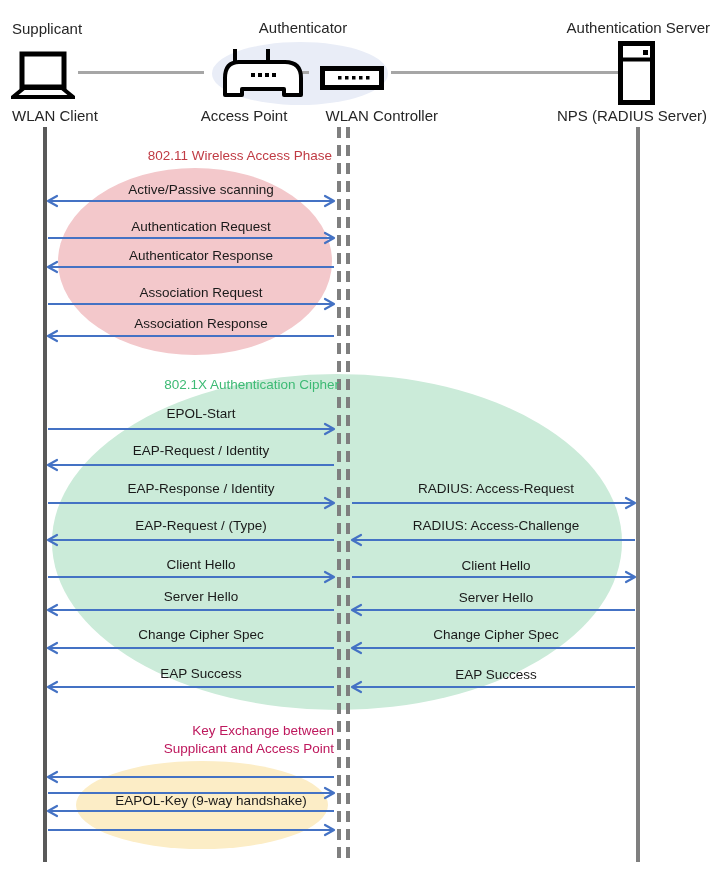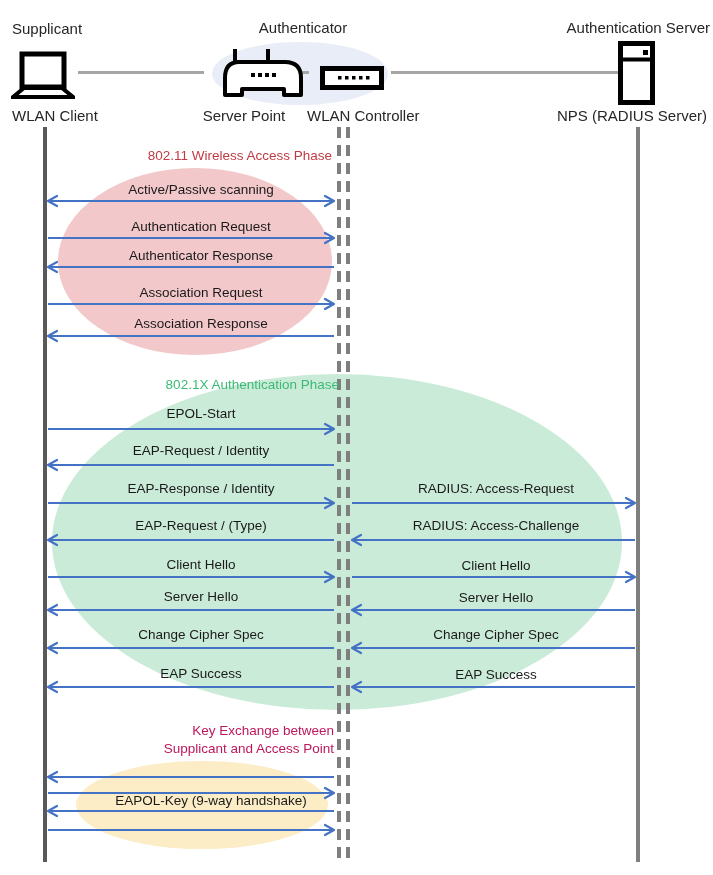--- a/index.html
+++ b/index.html
@@ -12,21 +12,21 @@
 
   
   .role-label, .device-label {
     position:absolute; font-size:15px; color:#262626; white-space:nowrap;
   }
   .role-supplicant   { left:12px;  top:20px; }
   .role-authenticator{ left:230px; top:19px; width:146px; text-align:center; }
   .role-authserver   { left:553px; top:19px; width:157px; text-align:right; }
   .dev-client     { left:12px;  top:107px; }
   .dev-ap         { left:180px; top:107px; width:128px; text-align:center; }
-  .dev-controller { left:307px; top:107px; width:122px; text-align:left; }
+  .dev-controller { left:316px; top:107px; width:122px; text-align:right; }
   .dev-nps        { left:557px; top:107px; width:156px; }
 
   
   .ellipse { position:absolute; border-radius:50%; }
   .auth-group-ellipse { left:212px; top:42px; width:176px; height:63px; background:#E9EDF7; }
   .pe-0 { left:58px;  top:168px; width:274px; height:187px; }
   .pe-1 { left:52px;  top:374px; width:570px; height:336px; }
   .pe-2 { left:76px;  top:761px; width:252px; height:88px; }
 
   
@@ -104,21 +104,21 @@
     <rect x="46" y="10" width="3.5" height="3.5" fill="#000"></rect>
   </svg>
 
   <svg class="icon" style="left:618px;top:41px" width="38" height="64" viewBox="0 0 38 64">
     <rect x="2.5" y="2.5" width="32" height="59" fill="#fff" stroke="#000" stroke-width="5"></rect>
     <line x1="2" y1="18.5" x2="35" y2="18.5" stroke="#000" stroke-width="4"></line>
     <rect x="25" y="9" width="5" height="5" fill="#000"></rect>
   </svg>
 
   <div class="device-label dev-client">WLAN Client</div>
-  <div class="device-label dev-ap">Server Point</div>
+  <div class="device-label dev-ap">Access Point</div>
   <div class="device-label dev-controller">WLAN Controller</div>
   <div class="device-label dev-nps">NPS (RADIUS Server)</div>
 
   <div class="ellipse pe-0" style="background: rgb(243, 200, 203);"></div>
   <div class="ellipse pe-1" style="background: rgb(203, 235, 217);"></div>
   <div class="ellipse pe-2" style="background: rgb(252, 237, 198);"></div>
 
   <div class="lifeline ll-client"></div>
   <div class="lifeline ll-dash ll-ctrl-a"></div>
   <div class="lifeline ll-dash ll-ctrl-b"></div>
@@ -152,21 +152,21 @@
       <line x1="635" x2="352" y1="610" y2="610" stroke="#4472C4" stroke-width="2" marker-end="url(#ah-end)"></line>
       <line x1="635" x2="352" y1="648" y2="648" stroke="#4472C4" stroke-width="2" marker-end="url(#ah-end)"></line>
       <line x1="635" x2="352" y1="687" y2="687" stroke="#4472C4" stroke-width="2" marker-end="url(#ah-end)"></line>
       <line x1="334" x2="48" y1="777" y2="777" stroke="#4472C4" stroke-width="2" marker-end="url(#ah-end)"></line>
       <line x1="48" x2="334" y1="793" y2="793" stroke="#4472C4" stroke-width="2" marker-end="url(#ah-end)"></line>
       <line x1="334" x2="48" y1="811" y2="811" stroke="#4472C4" stroke-width="2" marker-end="url(#ah-end)"></line>
       <line x1="48" x2="334" y1="830" y2="830" stroke="#4472C4" stroke-width="2" marker-end="url(#ah-end)"></line>
     </svg>
 
   <div class="phase-title pt-0" style="color: rgb(192, 59, 68);">802.11 Wireless Access Phase</div>
-  <div class="phase-title pt-1" style="color: rgb(61, 186, 116);">802.1X Authentication Phase</div>
+  <div class="phase-title pt-1" style="color: rgb(61, 186, 116);">802.1X Authentication Cipher</div>
   <div class="phase-title pt-2" style="color: #be185d;">Key Exchange between
 Supplicant and Access Point</div>
 
   <div id="labels-layer">
       <div class="msg-label" style="left: 68px; width: 266px; top: 182px;">Active/Passive scanning</div>
       <div class="msg-label" style="left: 68px; width: 266px; top: 219px;">Authentication Request</div>
       <div class="msg-label" style="left: 68px; width: 266px; top: 248px;">Authenticator Response</div>
       <div class="msg-label" style="left: 68px; width: 266px; top: 285px;">Association Request</div>
       <div class="msg-label" style="left: 68px; width: 266px; top: 316px;">Association Response</div>
       <div class="msg-label" style="left: 68px; width: 266px; top: 406px;">EPOL-Start</div>

